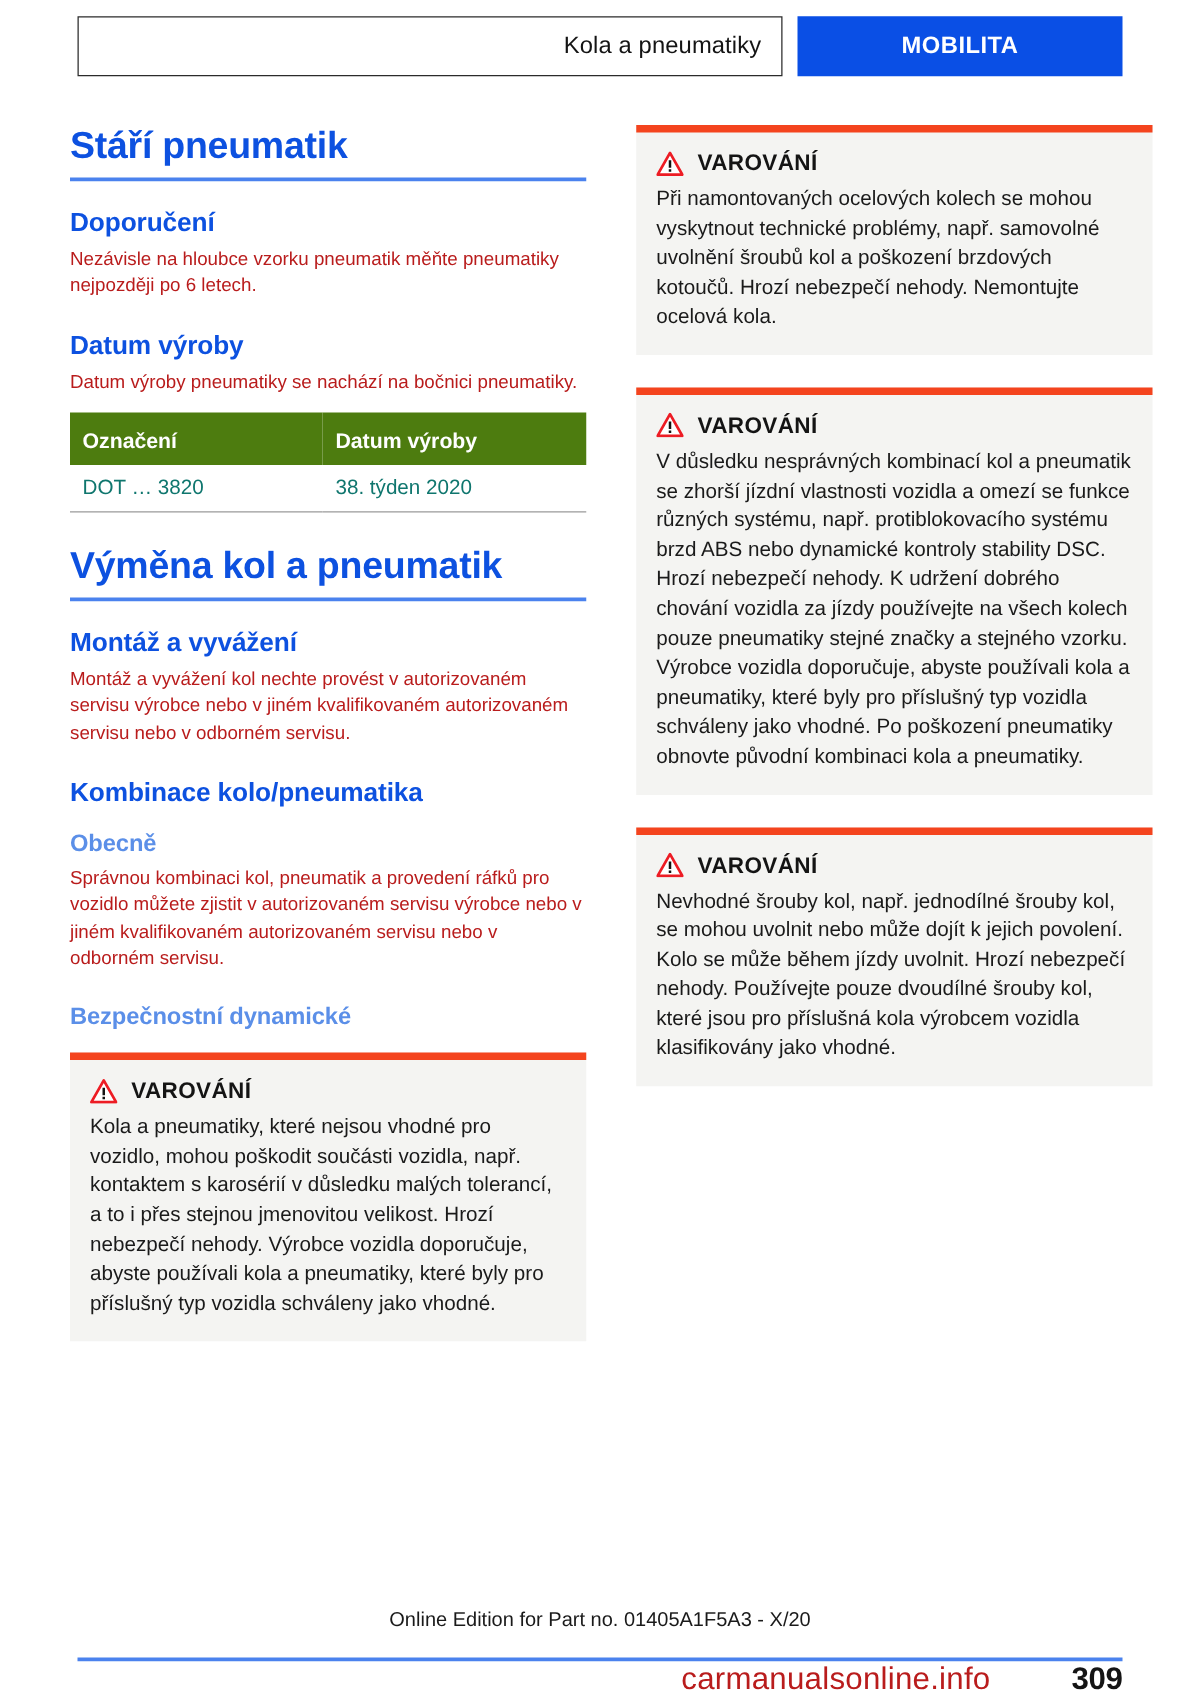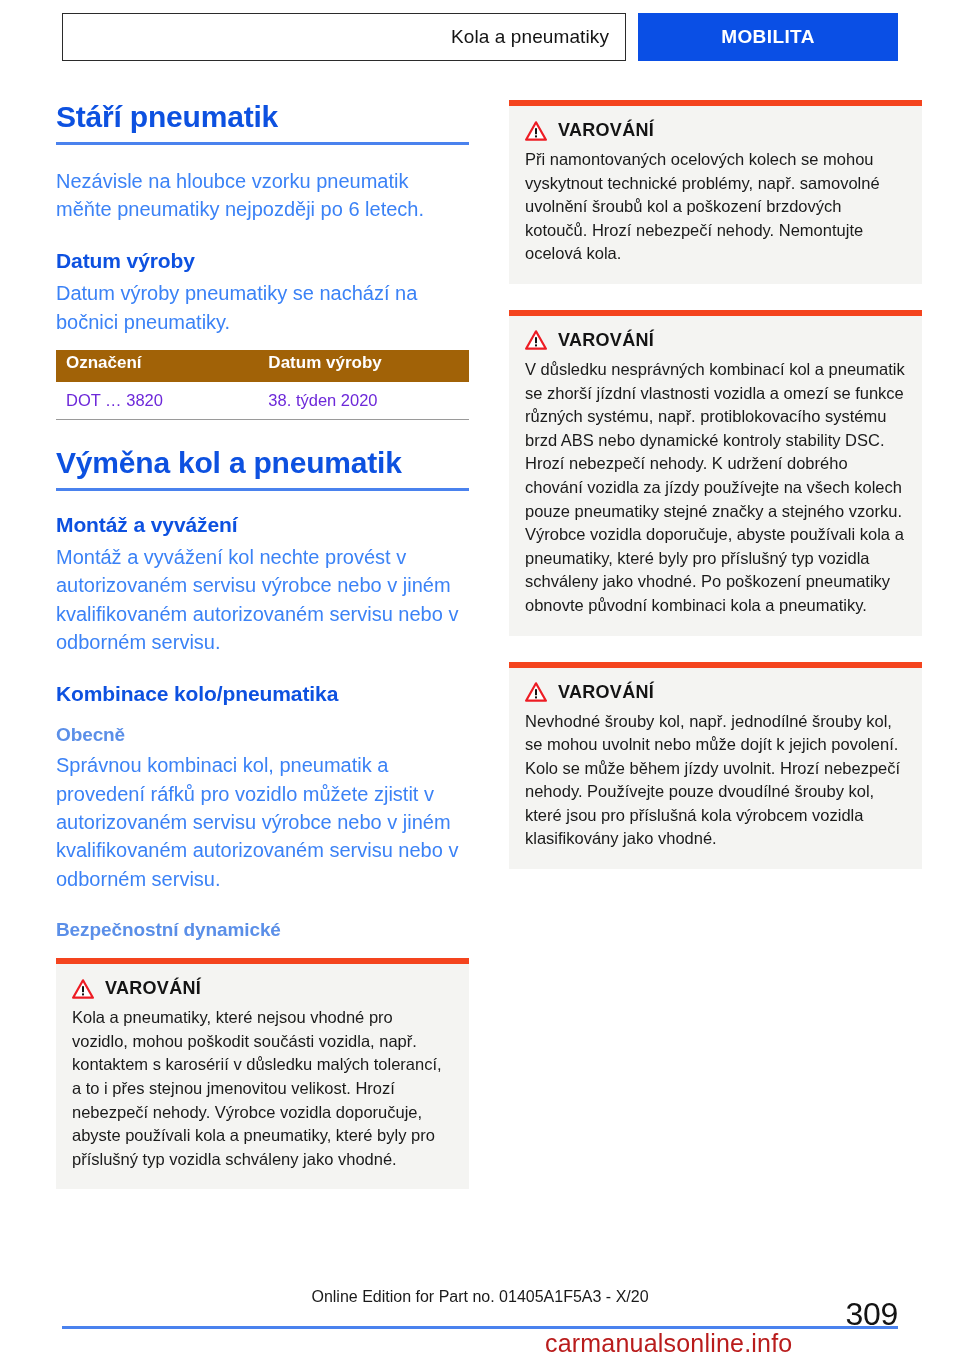--- a/index.html
+++ b/index.html
@@ -87,45 +87,45 @@
     letter-spacing: -0.1px;
   }
   .h3 {
     font-size: 19px;
     font-weight: bold;
     color: #5b8fe8;
     margin-bottom: 5px;
     letter-spacing: -0.1px;
   }
   p.body {
-    font-size: 20px;
+    font-size: 15px;
     line-height: 1.42;
-    color: #3b82f6;
+    color: #b91c1c;
   }
   .gap-lg { height: 26px; }
   .gap-sm { height: 12px; }
 
   
   .tbl {
     width: 100%;
     border-collapse: collapse;
     margin-top: 14px;
   }
   .tbl thead th {
-    background: #a16207;
+    background: #4d7c0f;
     color: #ffffff;
     font-size: 17px;
     font-weight: bold;
     text-align: left;
-    padding: 3px 10px 9px 10px;
+    padding: 13px 10px 9px 10px;
   }
   .tbl thead th:first-child { width: 49%; }
   .tbl tbody td {
     font-size: 16.5px;
-    color: #6d28d9;
+    color: #0f766e;
     padding: 9px 10px;
     border-bottom: 1px solid #9a9a9a;
     background: #ffffff;
   }
 
   
   .warnbox {
     background: #f4f4f2;
     border-top: 6px solid #f4441e;
     padding: 14px 16px 18px 16px;
@@ -155,23 +155,23 @@
     position: absolute;
     left: 62px;
     top: 1326px;
     width: 836px;
     height: 3px;
     background: #4a82ee;
   }
   .page-number {
     position: absolute;
     right: 62px;
-    top: 1296px;
-    font-size: 32px;
-    font-weight: normal;
+    top: 1329px;
+    font-size: 25px;
+    font-weight: bold;
     color: #141414;
     letter-spacing: -0.3px;
   }
   .footer-note {
     position: absolute;
     left: 0;
     top: 1288px;
     width: 960px;
     text-align: center;
     font-size: 16px;
@@ -199,20 +199,21 @@
     <div class="header-section">
       <span class="header-section-label">MOBILITA</span>
     </div>
   </div>
 
   <div class="col col-left">
 
     <div class="chapter-title">Stáří pneumatik</div>
     <div class="chapter-rule"></div>
 
+    <div class="h2">Doporučení</div>
     <p class="body">Nezávisle na hloubce vzorku pneumatik měňte pneumatiky nejpozději po 6 letech.</p>
 
     <div class="gap-lg"></div>
 
     <div class="h2">Datum výroby</div>
     <p class="body">Datum výroby pneumatiky se nachází na bočnici pneumatiky.</p>
 
     <table class="tbl">
       <thead>
         <tr>

